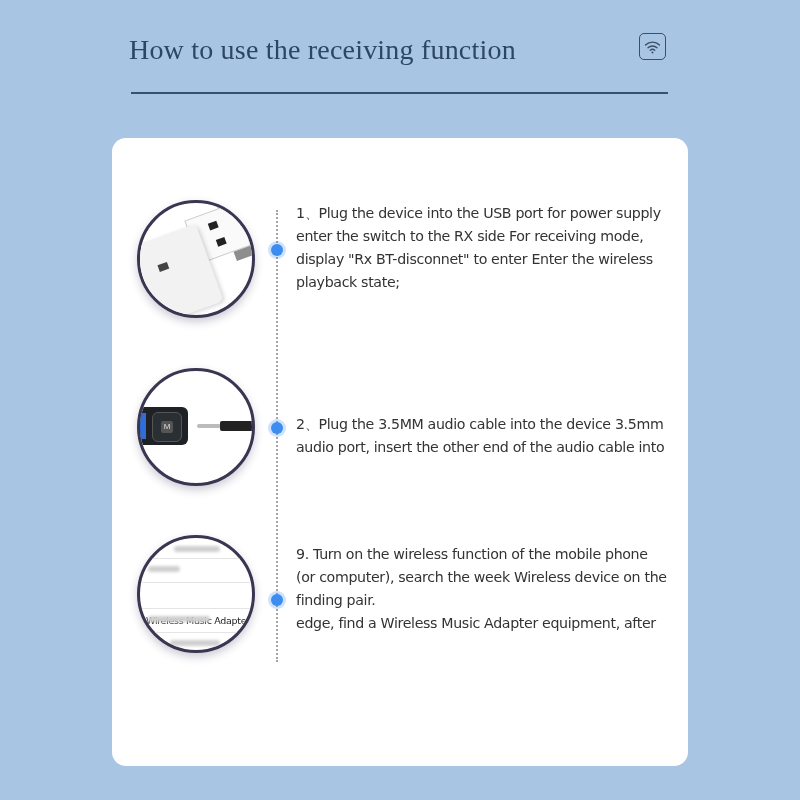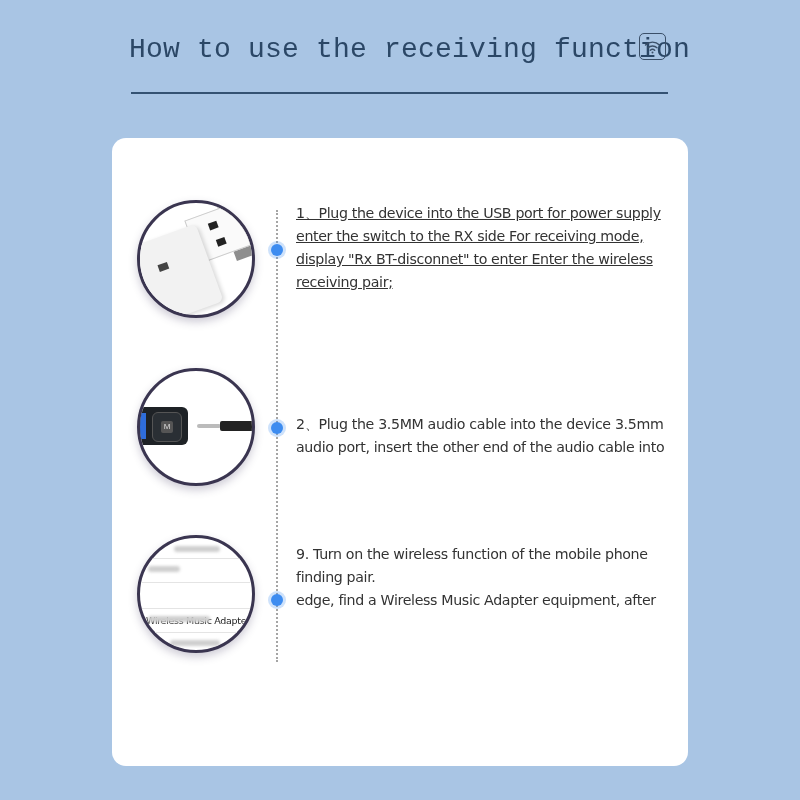--- a/index.html
+++ b/index.html
@@ -5,21 +5,21 @@
   html, body { margin:0; padding:0; }
   body {
     width:800px; height:800px; overflow:hidden;
     background:#a9c5e4;
     font-family:"Liberation Sans", "DejaVu Sans", sans-serif;
     position:relative;
   }
   .page-title {
     position:absolute; left:129px; top:34px;
     font-size:28px; color:#2b4766; letter-spacing:0.2px;
-    font-family:Liberation Mono, monospace;
+    font-family:Liberation Serif, serif;
     font-weight:normal;
   }
   .title-rule {
     position:absolute; left:131px; top:92px; width:537px; height:2px;
     background:#345272;
   }
   .wifi-btn {
     position:absolute; left:639px; top:33px; width:27px; height:27px;
     border:1.5px solid #3a4f68; border-radius:5px; box-sizing:border-box;
     display:flex; align-items:center; justify-content:center;
@@ -114,27 +114,28 @@
   <div class="bt-sep" style="top:20px;"></div>
   <div class="bt-blur" style="left:8px;top:28px;width:32px;"></div>
   <div class="bt-sep" style="top:44px;"></div>
   <div class="bt-label">Wireless Music Adapter</div>
   <div class="bt-sep" style="top:70px;"></div>
   <div class="bt-blur" style="left:8px;top:78px;width:62px;"></div>
   <div class="bt-sep" style="top:94px;"></div>
   <div class="bt-blur" style="left:30px;top:102px;width:50px;"></div>
 </div>
 
-<div class="step-text" style="top:202px;text-decoration:underline;">
+<div class="step-text" style="top:202px;">
   <span>1、Plug the device into the USB port for power supply</span>
   <span>enter the switch to the RX side For receiving mode,</span>
   <span>display "Rx BT-disconnet" to enter Enter the wireless</span>
-  <span>receiving pair;</span>
+  <span>playback state;</span>
 </div>
 <div class="step-text" style="top:413px;">
   <span>2、Plug the 3.5MM audio cable into the device 3.5mm</span>
   <span>audio port, insert the other end of the audio cable into</span>
 </div>
 <div class="step-text" style="top:543px;">
   <span>9. Turn on the wireless function of the mobile phone</span>
+  <span>(or computer), search the week Wireless device on the</span>
   <span>finding pair.</span>
   <span>edge, find a Wireless Music Adapter equipment, after</span>
 </div>
 
 </body></html>

